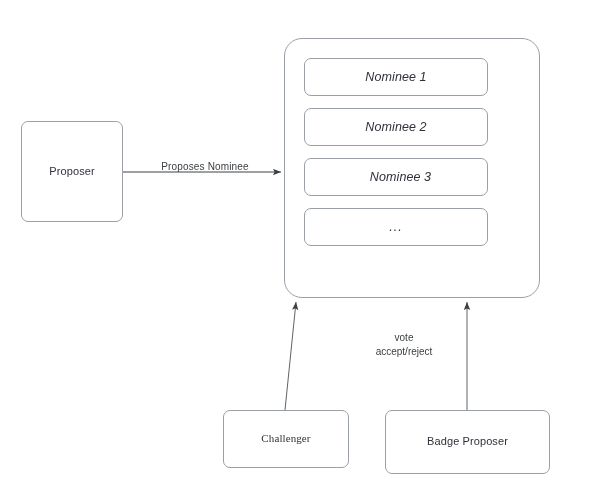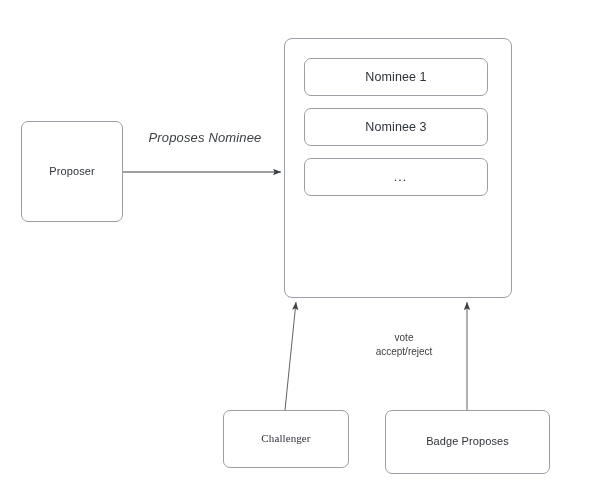--- a/index.html
+++ b/index.html
@@ -60,24 +60,25 @@
     left: 21px;
     top: 121px;
     width: 102px;
     height: 101px;
   }
 
   
   #node-nominee-list {
     left: 284px;
     top: 38px;
-    width: 228px;
+    width: 256px;
     height: 260px;
     display: block;
-    border-radius: 8px;
+    border-radius: 18px;
+    font-style: italic;
   }
 
   .nominee-item {
     position: absolute;
     left: 19px;
     width: 184px;
     height: 38px;
     box-sizing: border-box;
     background: #ffffff;
     border: 1px solid #9aa0a6;
@@ -120,25 +121,24 @@
   .edge-label {
     position: absolute;
     color: #3c4043;
     text-align: center;
     white-space: pre-line;
     line-height: 1.35;
   }
 
   #edge-label-proposes {
     left: 97px;
-    top: 129px;
+    top: 160px;
     width: 216px;
-    font-size: 13px;
+    font-size: 10px;
     letter-spacing: 0.15px;
-    font-style: italic;
   }
 
   #edge-label-challenge {
     left: 155px;
     top: 331px;
     width: 142px;
     font-size: 12.5px;
   }
 
   #edge-label-vote {
@@ -175,33 +175,36 @@
 
   <div class="node" id="node-proposer">
     <span class="node-label">Proposer</span>
   </div>
 
   <div class="node" id="node-nominee-list">
     <div class="nominee-item">
       <span class="nominee-label">Nominee 1</span>
     </div>
     <div class="nominee-item">
+      <span class="nominee-label">Nominee 2</span>
+    </div>
+    <div class="nominee-item">
       <span class="nominee-label">Nominee 3</span>
     </div>
     <div class="nominee-item">
       <span class="nominee-label ellipsis">...</span>
     </div>
   </div>
 
   <div class="node" id="node-challenger">
     <span class="node-label">Challenger</span>
   </div>
 
   <div class="node" id="node-badge-holders">
-    <span class="node-label">Badge Proposes</span>
+    <span class="node-label">Badge Proposer</span>
   </div>
 
   <div class="edge-label" id="edge-label-proposes">Proposes Nominee</div>
 
 
   <div class="edge-label" id="edge-label-vote">vote
 accept/reject</div>
 
 </div>
 

